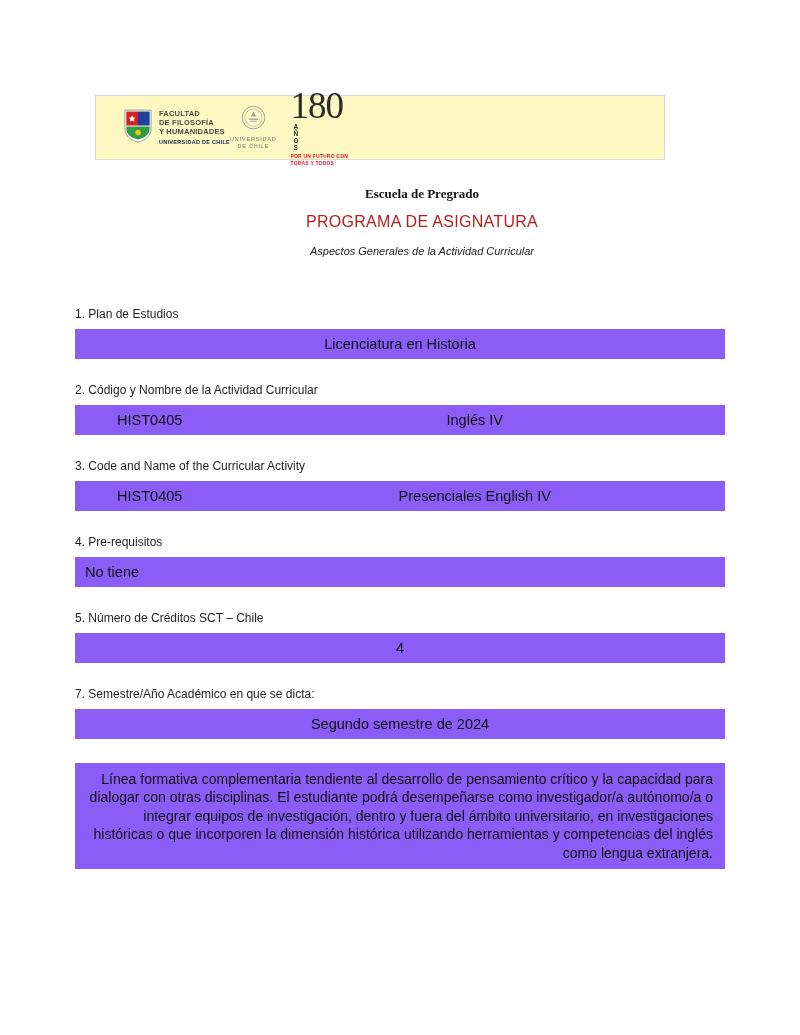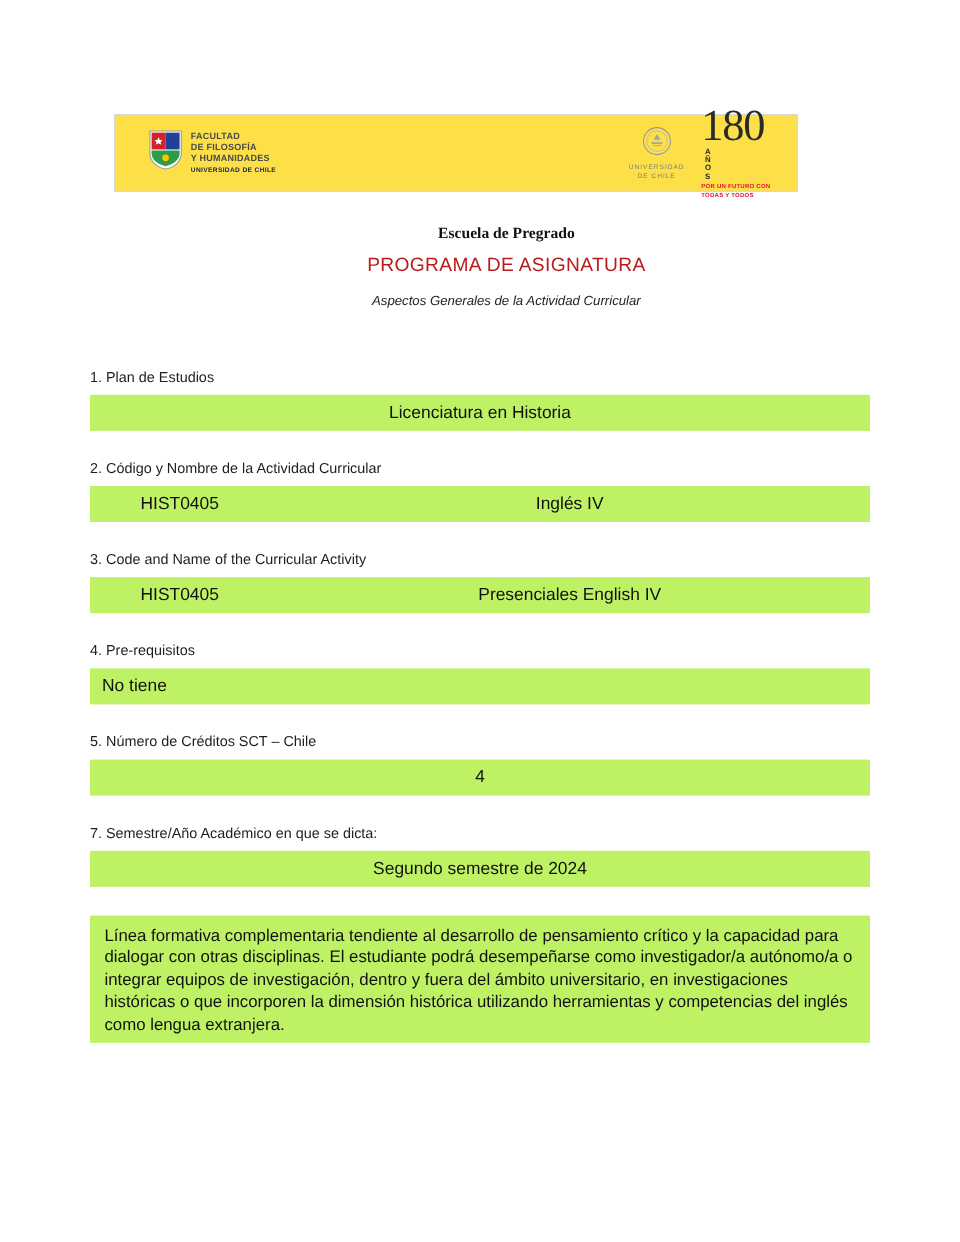--- a/index.html
+++ b/index.html
@@ -14,25 +14,25 @@
     overflow: hidden;
   }
 
   
   .banner {
     position: absolute;
     left: 95px;
     top: 95px;
     width: 570px;
     height: 65px;
-    background: #fde047;
+    background: #fef9c3;
     border: 1px solid #d8d8d8;
     display: flex;
     align-items: center;
-    justify-content: space-between;
+    justify-content: flex-start;
     padding: 0 22px 0 28px;
   }
   .faculty-logo { display: flex; align-items: center; gap: 7px; }
   .faculty-text { display: flex; flex-direction: column; line-height: 1.18; }
   .faculty-text .fl { font-size: 7.5px; font-weight: bold; color: #4a4a4a; letter-spacing: .2px; }
   .faculty-text .fl-u { font-size: 5.5px; font-weight: bold; color: #14214d; margin-top: 2px; letter-spacing: .3px; }
 
   .right-logos { display: flex; align-items: center; gap: 14px; }
   .seal-block { display: flex; flex-direction: column; align-items: center; }
   .seal-block .seal-line { font-size: 5.5px; color: #7d7d7d; letter-spacing: .8px; line-height: 1.2; }
@@ -61,37 +61,37 @@
   .titles { position: absolute; top: 186px; left: 0; width: 800px; text-align: center; margin-left: 22px; }
   .school-title { font-family: "Liberation Serif", serif; font-weight: bold; font-size: 13px; color: #111; }
   .program-title { font-size: 16px; color: #b91c1c; margin-top: 11px; letter-spacing: .3px; }
   .subtitle { font-style: italic; font-size: 11px; color: #222; margin-top: 14px; }
 
   
   .content { position: absolute; top: 283px; left: 75px; width: 650px; }
   .field-label { font-size: 12px; color: #1e1e1e; margin: 0 0 8px 0; }
   .field { margin-bottom: 17px; margin-top: 24px; }
   .gray-box {
-    background: #bef264;
+    background: #8b5cf6;
     min-height: 30px;
     display: flex;
     align-items: center;
     font-size: 14.5px;
     color: #111;
   }
   .box-center { justify-content: center; text-align: center; }
   .box-left { justify-content: flex-start; padding-left: 10px; }
   .box-split .cell-code { width: 23%; display: flex; justify-content: center; }
   .box-split .cell-name { flex: 1; display: flex; justify-content: center; }
   .box-divided { font-style: italic; }
   .box-divided .half { width: 50%; display: flex; justify-content: center; align-items: center; min-height: 30px; }
   .box-divided .half-left { border-right: 2px solid #000; }
   .box-paragraph {
     padding: 7px 12px;
-    text-align: left;
+    text-align: right;
     font-size: 14px;
     line-height: 1.32;
     justify-content: center;
   }
 </style>
 </head>
 <body>
 
 <div class="page">
 

